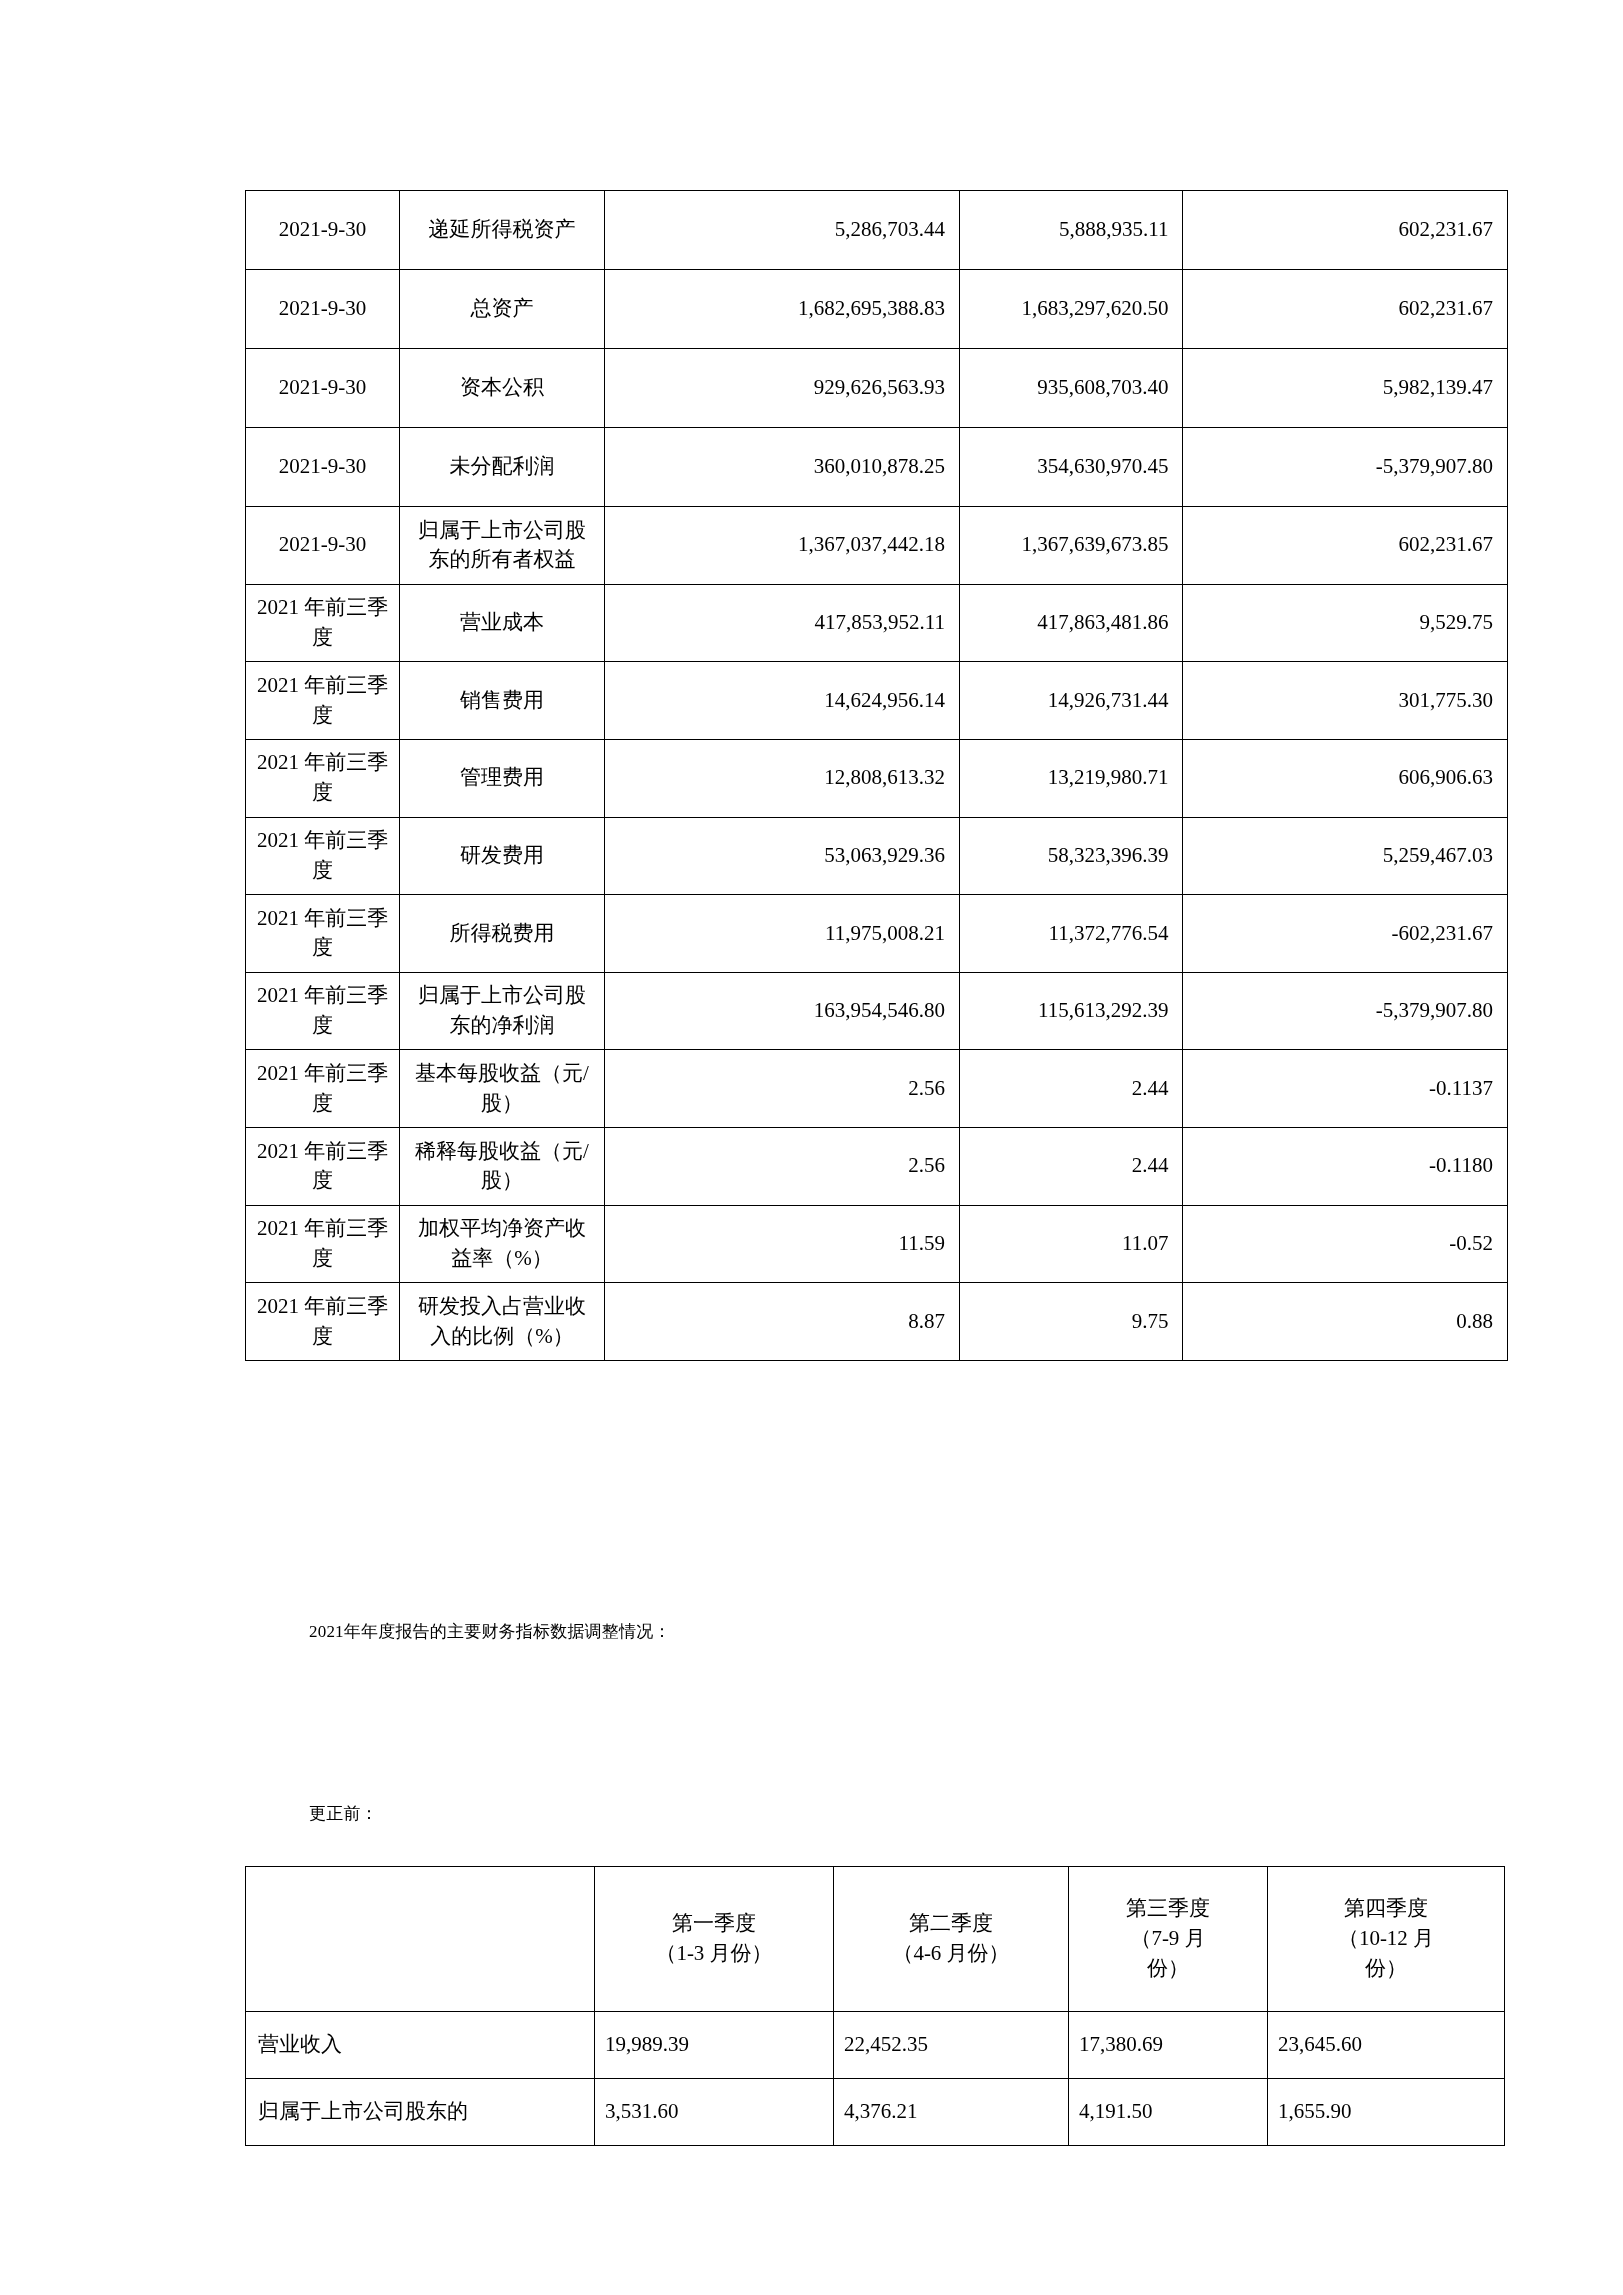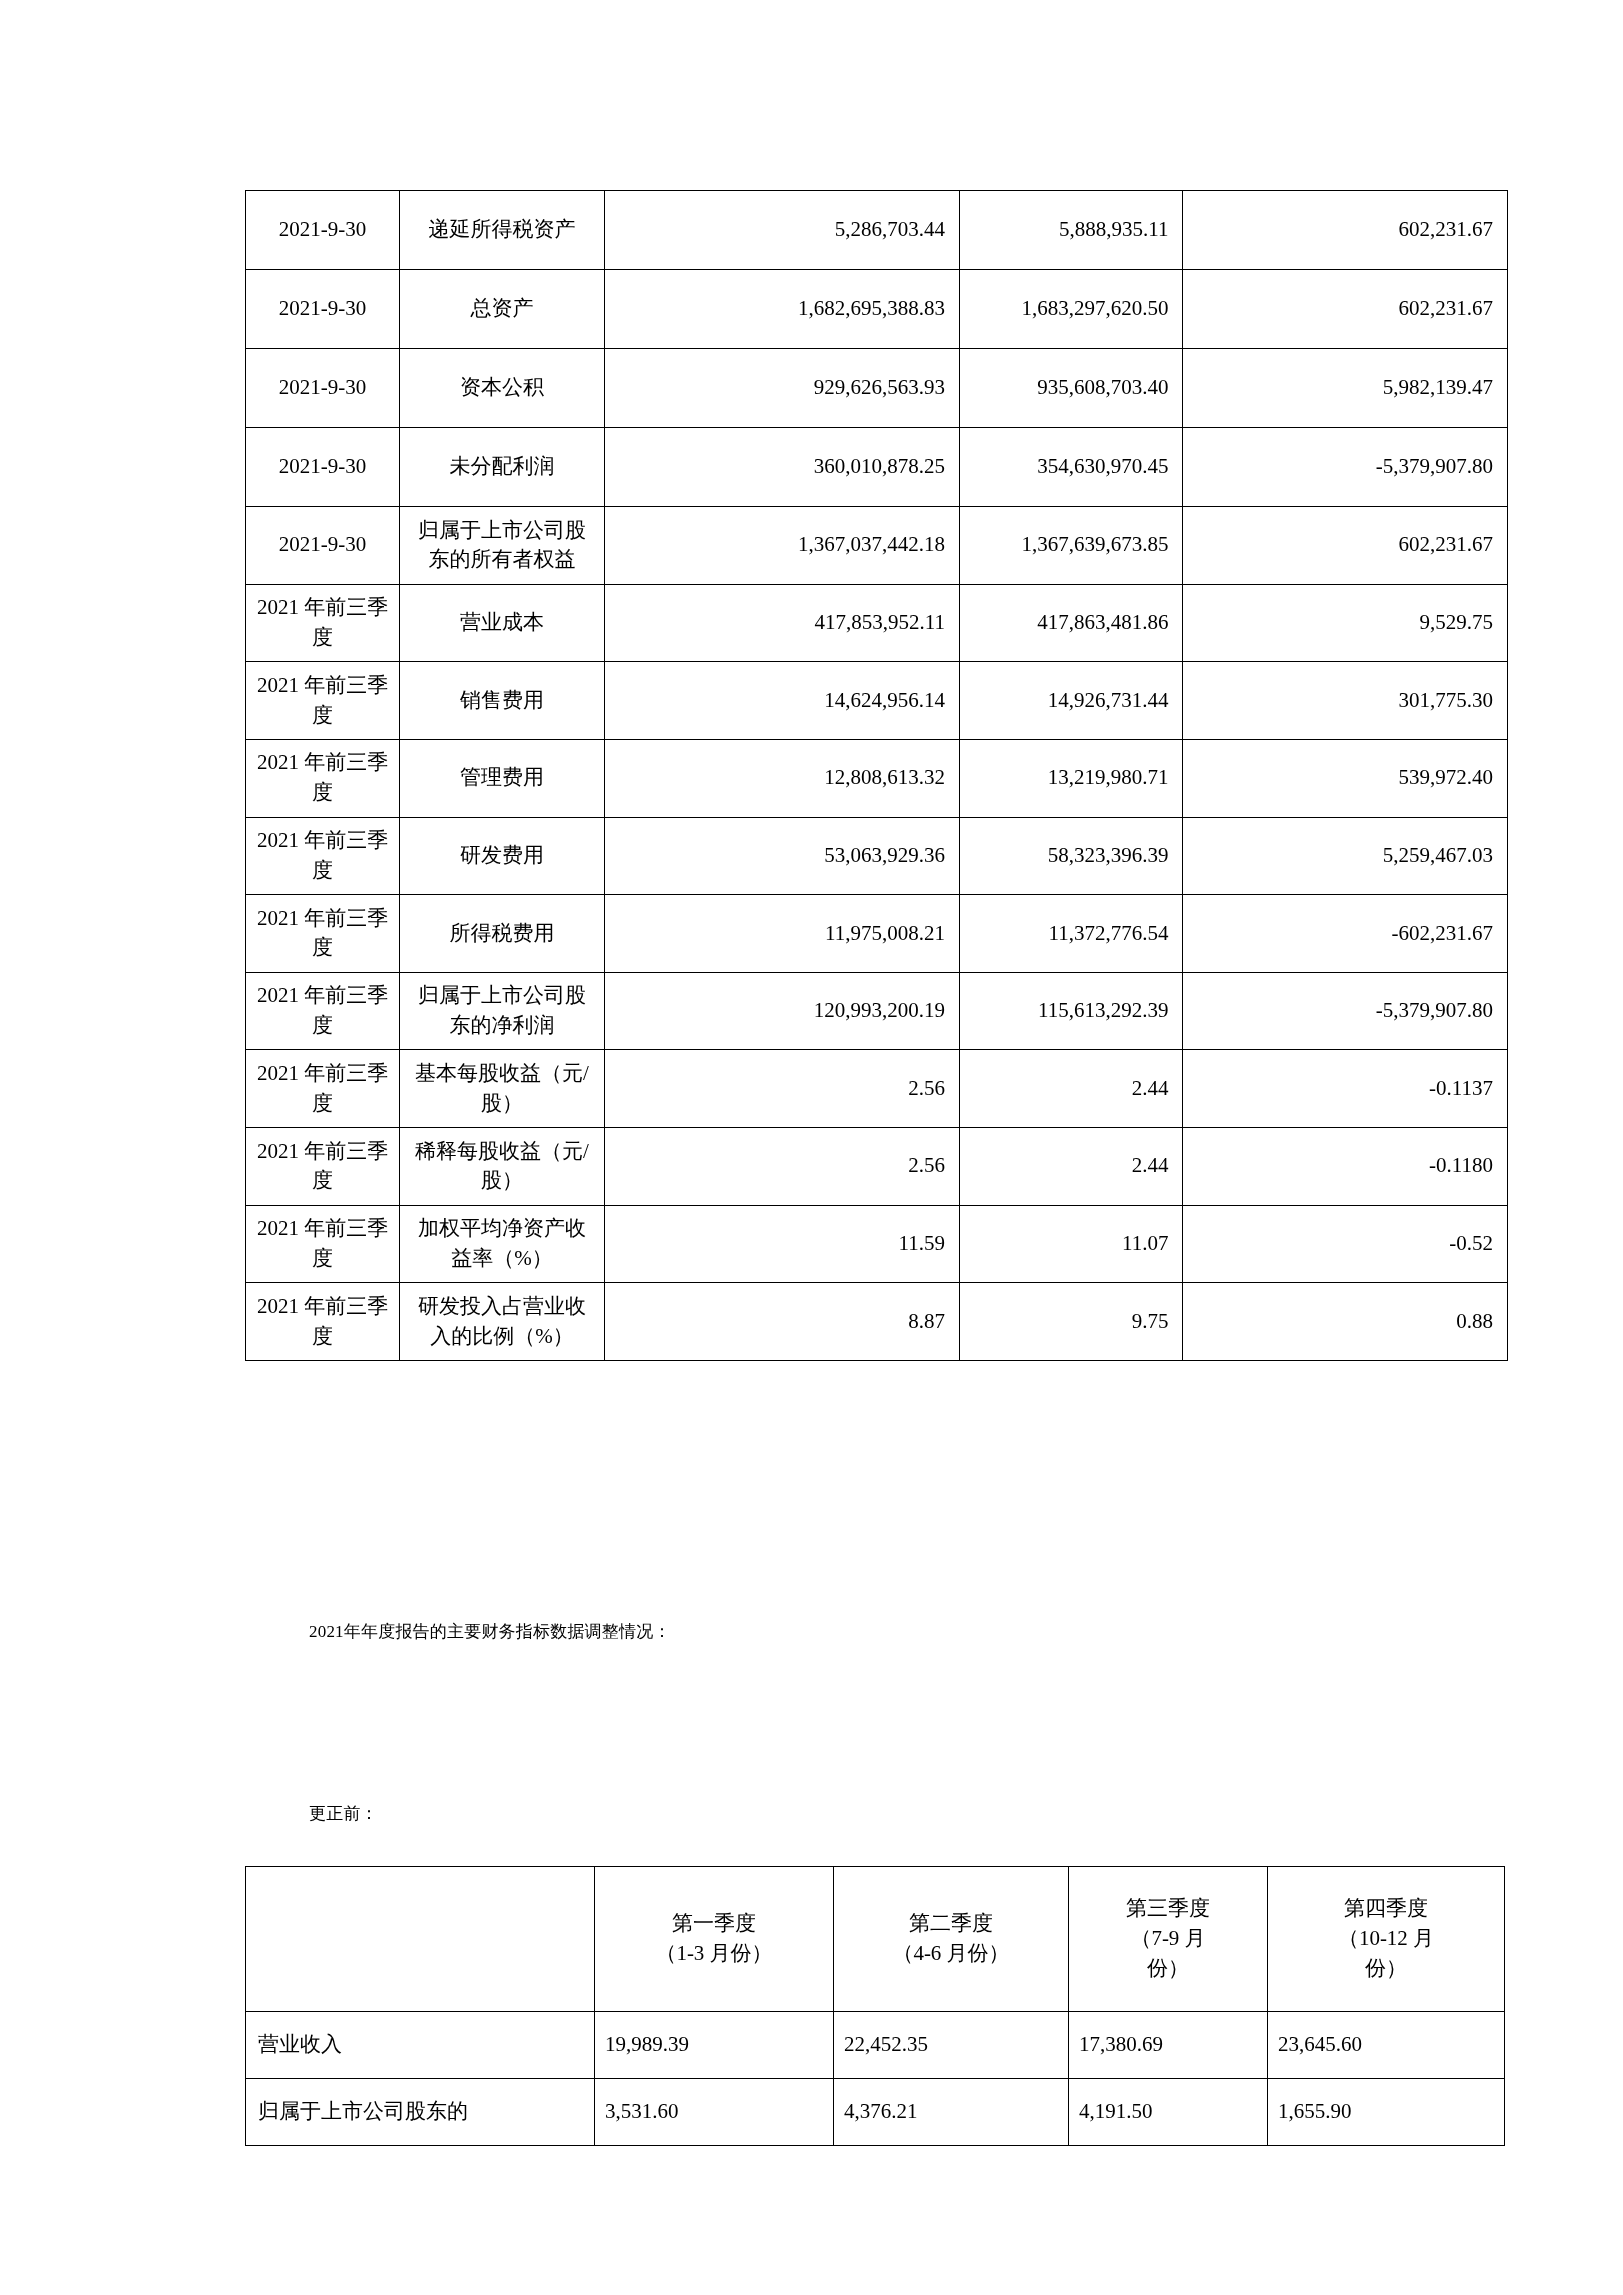--- a/index.html
+++ b/index.html
@@ -171,21 +171,21 @@
         <td class="c-num c-before">14,624,956.14</td>
         <td class="c-num c-after">14,926,731.44</td>
         <td class="c-num c-diff">301,775.30</td>
       </tr>
 
       <tr>
         <td class="c-period">2021 年前三季度</td>
         <td class="c-item">管理费用</td>
         <td class="c-num c-before">12,808,613.32</td>
         <td class="c-num c-after">13,219,980.71</td>
-        <td class="c-num c-diff">539,972.40</td>
+        <td class="c-num c-diff">606,906.63</td>
       </tr>
 
       <tr>
         <td class="c-period">2021 年前三季度</td>
         <td class="c-item">研发费用</td>
         <td class="c-num c-before">53,063,929.36</td>
         <td class="c-num c-after">58,323,396.39</td>
         <td class="c-num c-diff">5,259,467.03</td>
       </tr>
 
@@ -193,21 +193,21 @@
         <td class="c-period">2021 年前三季度</td>
         <td class="c-item">所得税费用</td>
         <td class="c-num c-before">11,975,008.21</td>
         <td class="c-num c-after">11,372,776.54</td>
         <td class="c-num c-diff">-602,231.67</td>
       </tr>
 
       <tr>
         <td class="c-period">2021 年前三季度</td>
         <td class="c-item">归属于上市公司股东的净利润</td>
-        <td class="c-num c-before">120,993,200.19</td>
+        <td class="c-num c-before">163,954,546.80</td>
         <td class="c-num c-after">115,613,292.39</td>
         <td class="c-num c-diff">-5,379,907.80</td>
       </tr>
 
       <tr>
         <td class="c-period">2021 年前三季度</td>
         <td class="c-item">基本每股收益（元/股）</td>
         <td class="c-num c-before">2.56</td>
         <td class="c-num c-after">2.44</td>
         <td class="c-num c-diff">-0.1137</td>

